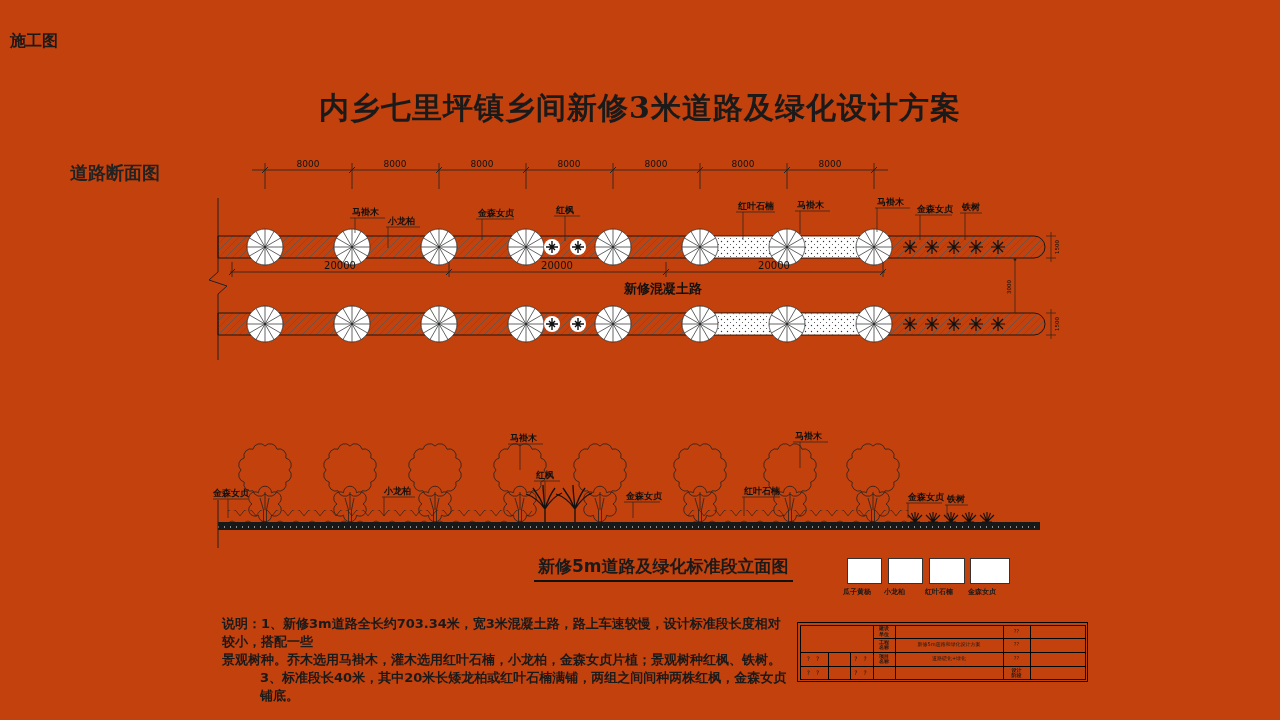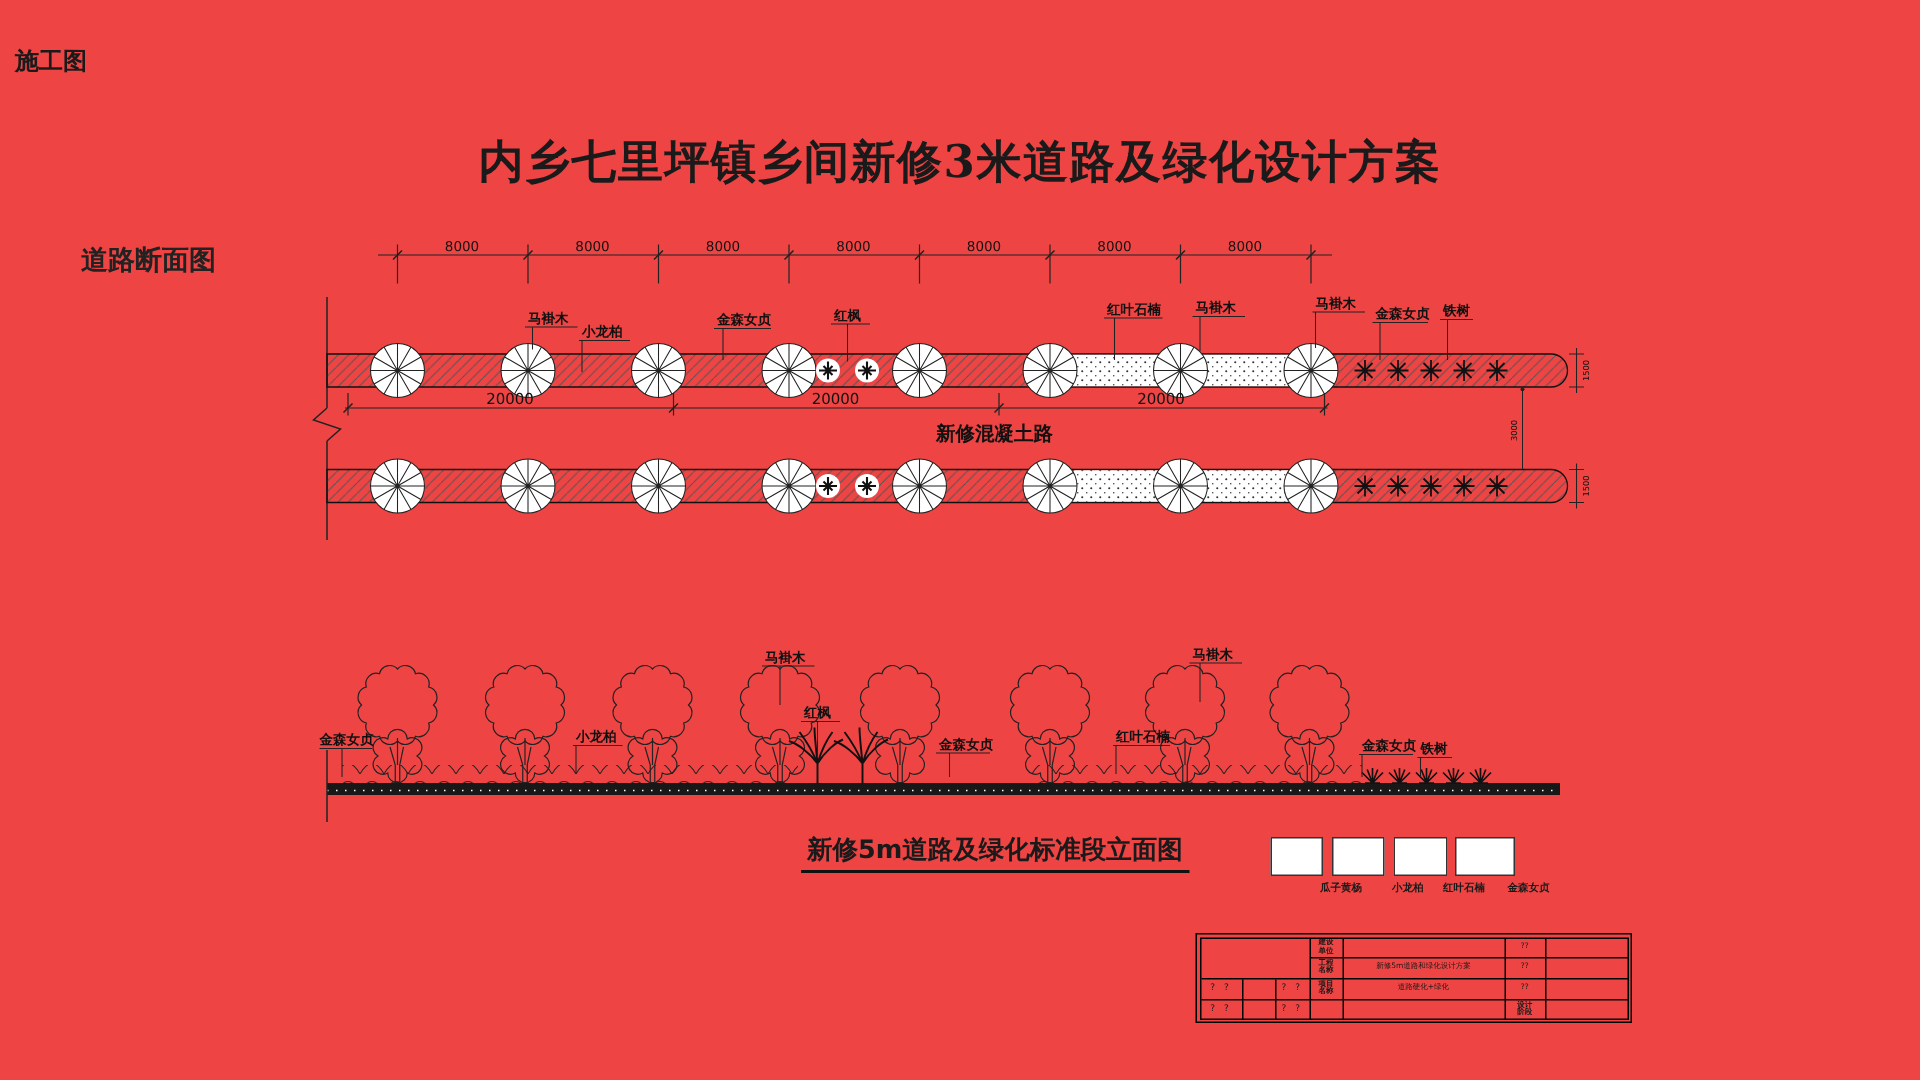--- a/index.html
+++ b/index.html
@@ -1,32 +1,32 @@
 <!DOCTYPE html>
 <html><head>
 <meta charset="utf-8">
 <style>
   html,body{margin:0;padding:0;background:#fff;width:1280px;height:720px;overflow:hidden;}
   body{font-family:"DejaVu Sans",sans-serif;color:#1a1a1a;position:relative;}
   .abs{position:absolute;}
-  #sheet{position:absolute;left:0;top:0;width:1280px;height:720px;background:#ef4444;}
+  #sheet{position:absolute;left:0;top:0;width:1280px;height:720px;background:#c2410c;}
   .sheet-label{left:10px;top:31px;font-size:16px;font-weight:700;}
   .main-title{left:0;top:88px;width:1280px;text-align:center;font-size:30px;font-weight:700;
               font-family:"DejaVu Serif",serif;letter-spacing:1px;}
-  .section-label{left:54px;top:161px;font-size:18px;font-weight:600;color:#222;}
+  .section-label{left:70px;top:161px;font-size:18px;font-weight:600;color:#222;}
   .watermark{left:540px;top:336px;font-size:36px;color:#ebebeb;letter-spacing:10px;font-weight:700;z-index:0;}
   svg{position:absolute;overflow:visible;font-family:"DejaVu Sans",sans-serif;}
   svg text{fill:#111;}
   .caption{font-size:17px;font-weight:700;border-bottom:2px solid #111;padding:0 4px 2px 4px;z-index:3;background:transparent;}
   .cap1{left:543px;top:362px;}
   .cap2{left:534px;top:555px;}
   
   .legend{left:845px;top:558px;width:180px;height:42px;z-index:2;}
   .legend .sw{position:absolute;top:0;height:26px;border:1px solid #333;box-sizing:border-box;background:#fff;}
-  .legend .lb{position:absolute;top:29px;font-size:7px;font-weight:700;width:44px;text-align:right;margin-left:21px;}
+  .legend .lb{position:absolute;top:29px;font-size:7px;font-weight:700;width:44px;text-align:left;}
   .sw1{left:2px;width:35px;background-image:radial-gradient(#555 0.7px,transparent 0.9px);background-size:3.5px 3.5px;}
   .sw2{left:43px;width:35px;background-image:repeating-linear-gradient(45deg,#666 0 0.8px,transparent 0.8px 3.2px);}
   .sw3{left:84px;width:36px;background-image:conic-gradient(#777 25%,transparent 0 50%,#777 0 75%,transparent 0);background-size:3.6px 3.6px;}
   .sw4{left:125px;width:40px;background-color:#a8a8a8;background-image:repeating-linear-gradient(45deg,#555 0 1px,transparent 1px 3.6px);}
   .lb1{left:-2px;}.lb2{left:39px;}.lb3{left:80px;}.lb4{left:123px;}
   
   .notes{left:222px;top:615px;width:565px;font-size:13px;font-weight:700;line-height:18px;z-index:2;}
   .note-indent{padding-left:38px;}
   
   .tblock{left:797px;top:622px;width:289px;height:58px;border:1px solid #000;z-index:2;}
@@ -263,20 +263,25 @@
     <div class="sw sw1"></div>
     <div class="sw sw2"></div>
     <div class="sw sw3"></div>
     <div class="sw sw4"></div>
     <div class="lb lb1">瓜子黄杨</div>
     <div class="lb lb2">小龙柏</div>
     <div class="lb lb3">红叶石楠</div>
     <div class="lb lb4">金森女贞</div>
   </div>
 
+  <div class="abs notes">
+    <div>说明：1、新修3m道路全长约703.34米，宽3米混凝土路，路上车速较慢，设计标准段长度相对较小，搭配一些</div>
+    <div>景观树种。乔木选用马褂木，灌木选用红叶石楠，小龙柏，金森女贞片植；景观树种红枫、铁树。</div>
+    <div class="note-indent">3、标准段长40米，其中20米长矮龙柏或红叶石楠满铺，两组之间间种两株红枫，金森女贞铺底。</div>
+  </div>
 
   <div class="abs tblock">
     <div class="tinner">
 
       <div class="cell" style="left:0;top:0;width:73px;height:27px;"></div>
       <div class="cell" style="left:73px;top:0;width:22px;height:13px;">
           <span class="stack">建设单位</span>
         </div>
       <div class="cell" style="left:95px;top:0;width:108px;height:13px;"></div>
       <div class="cell" style="left:203px;top:0;width:27px;height:13px;">

